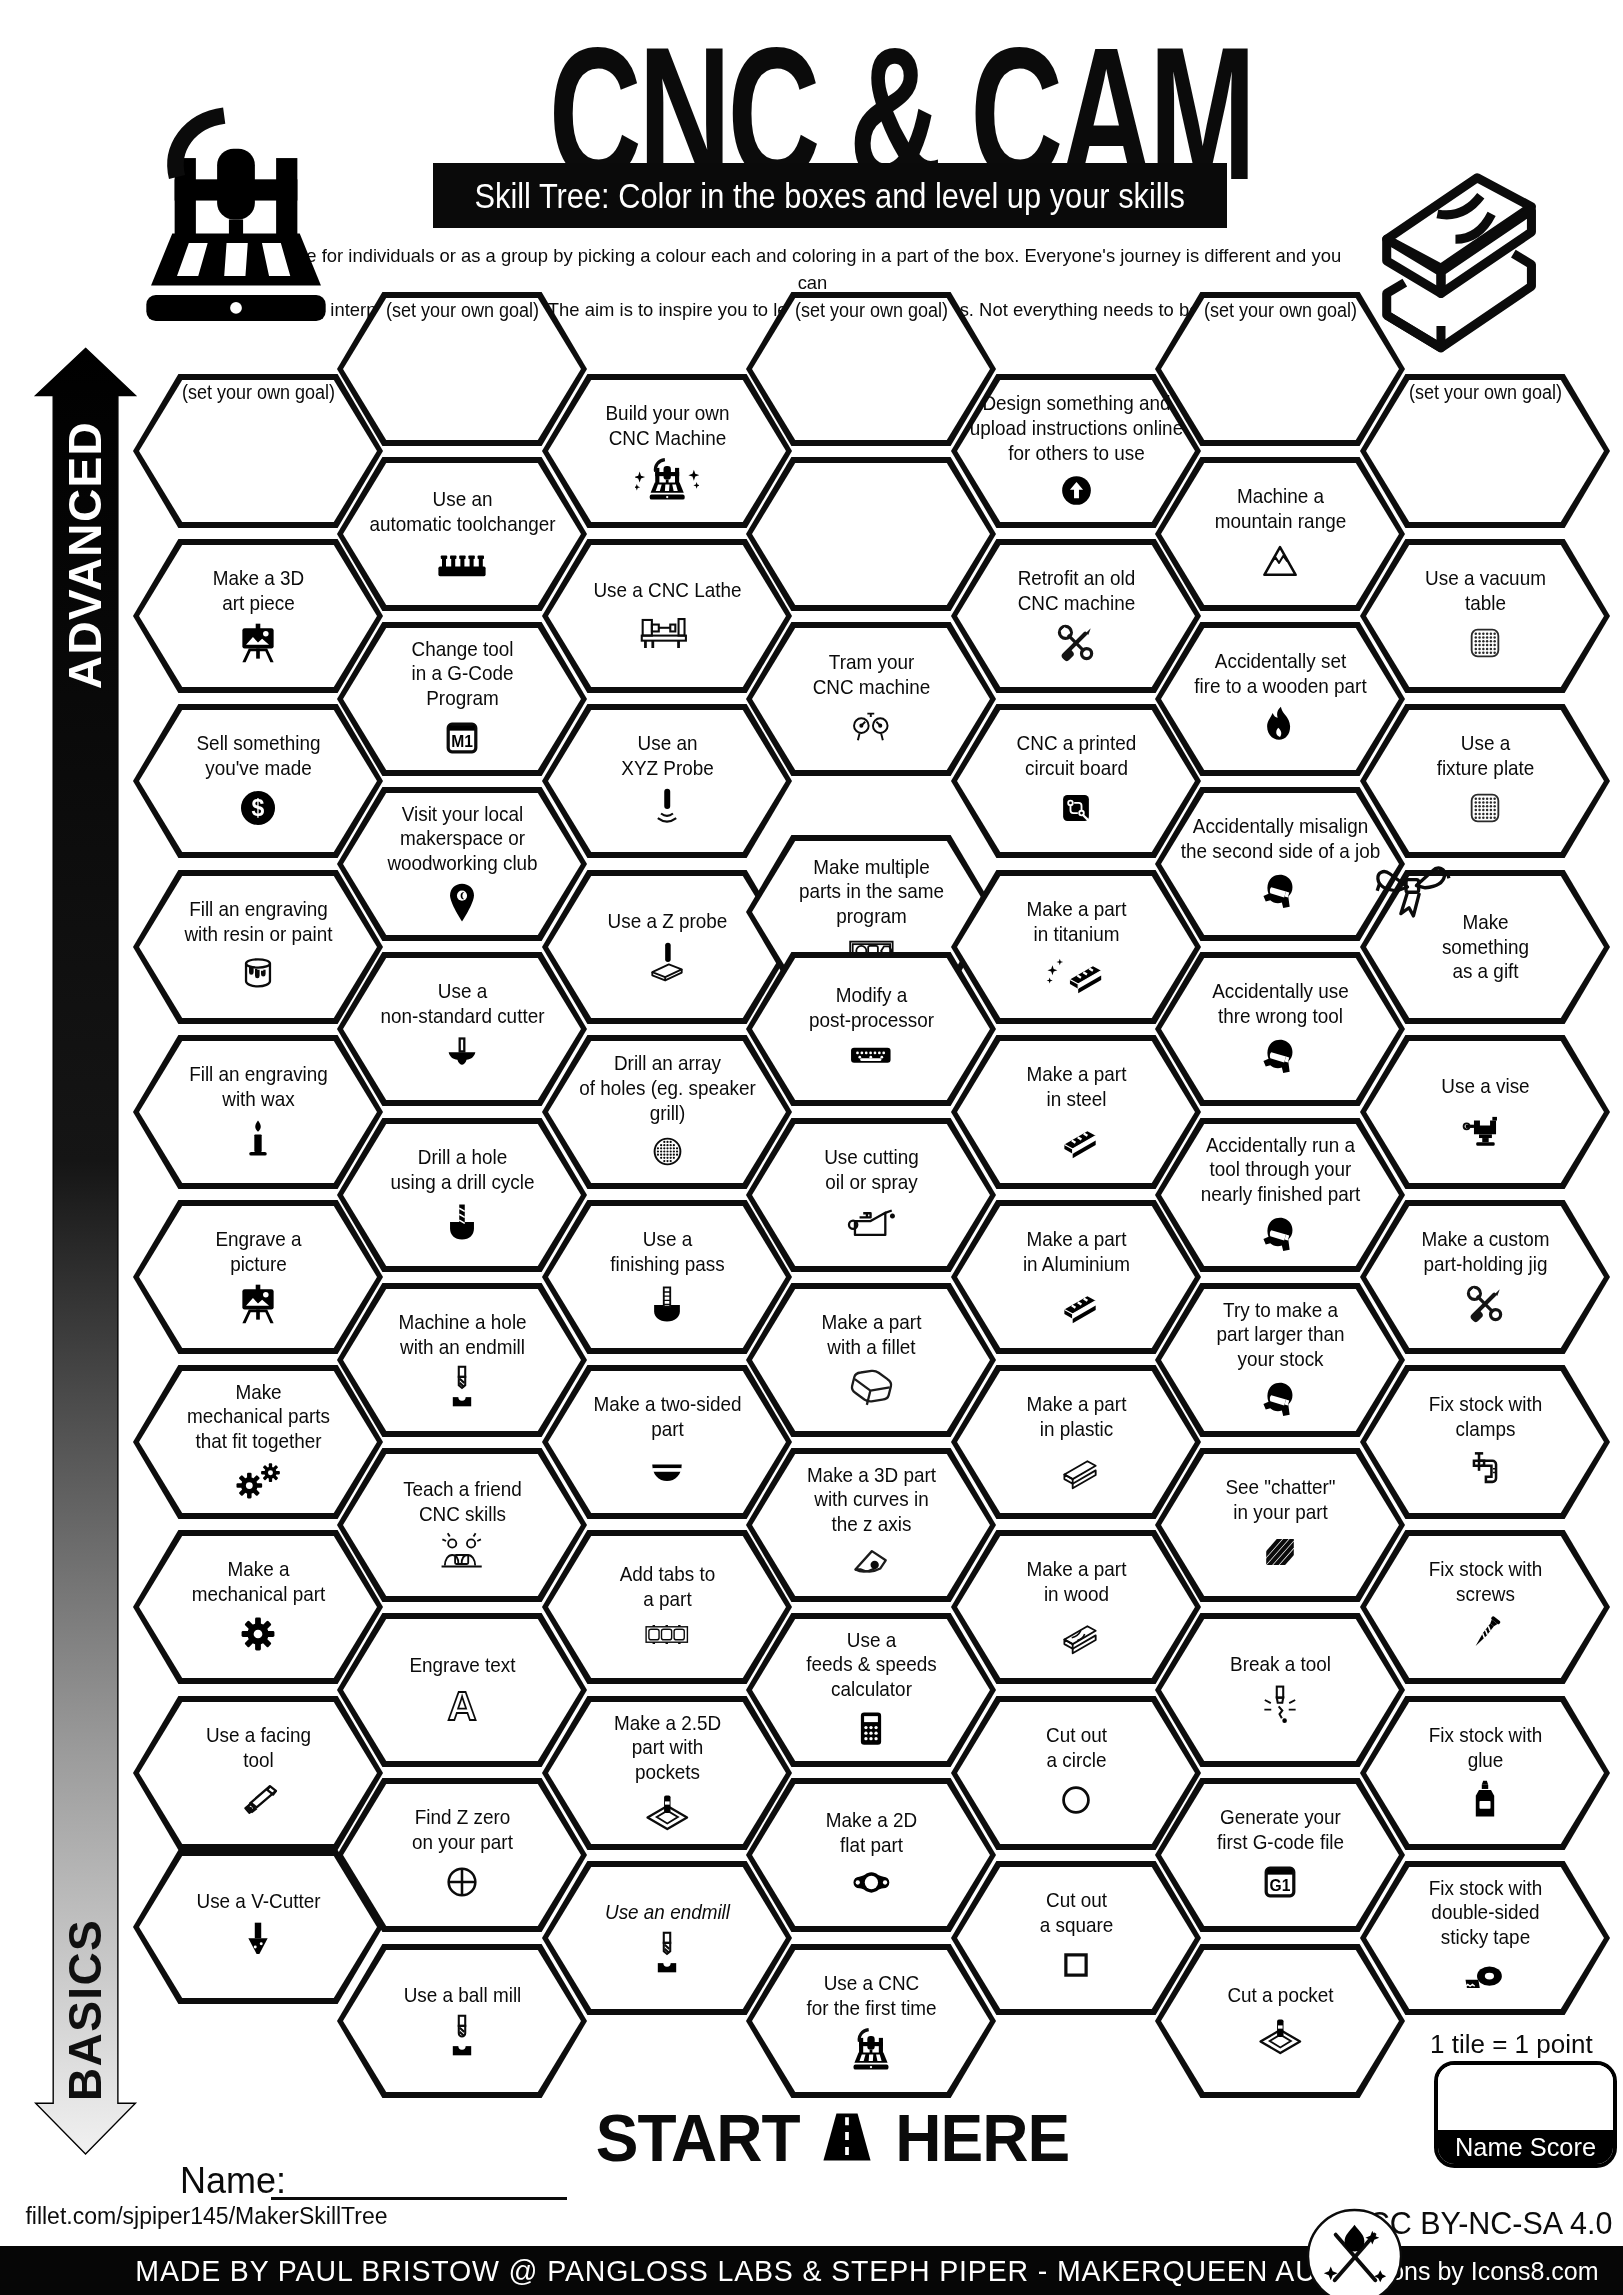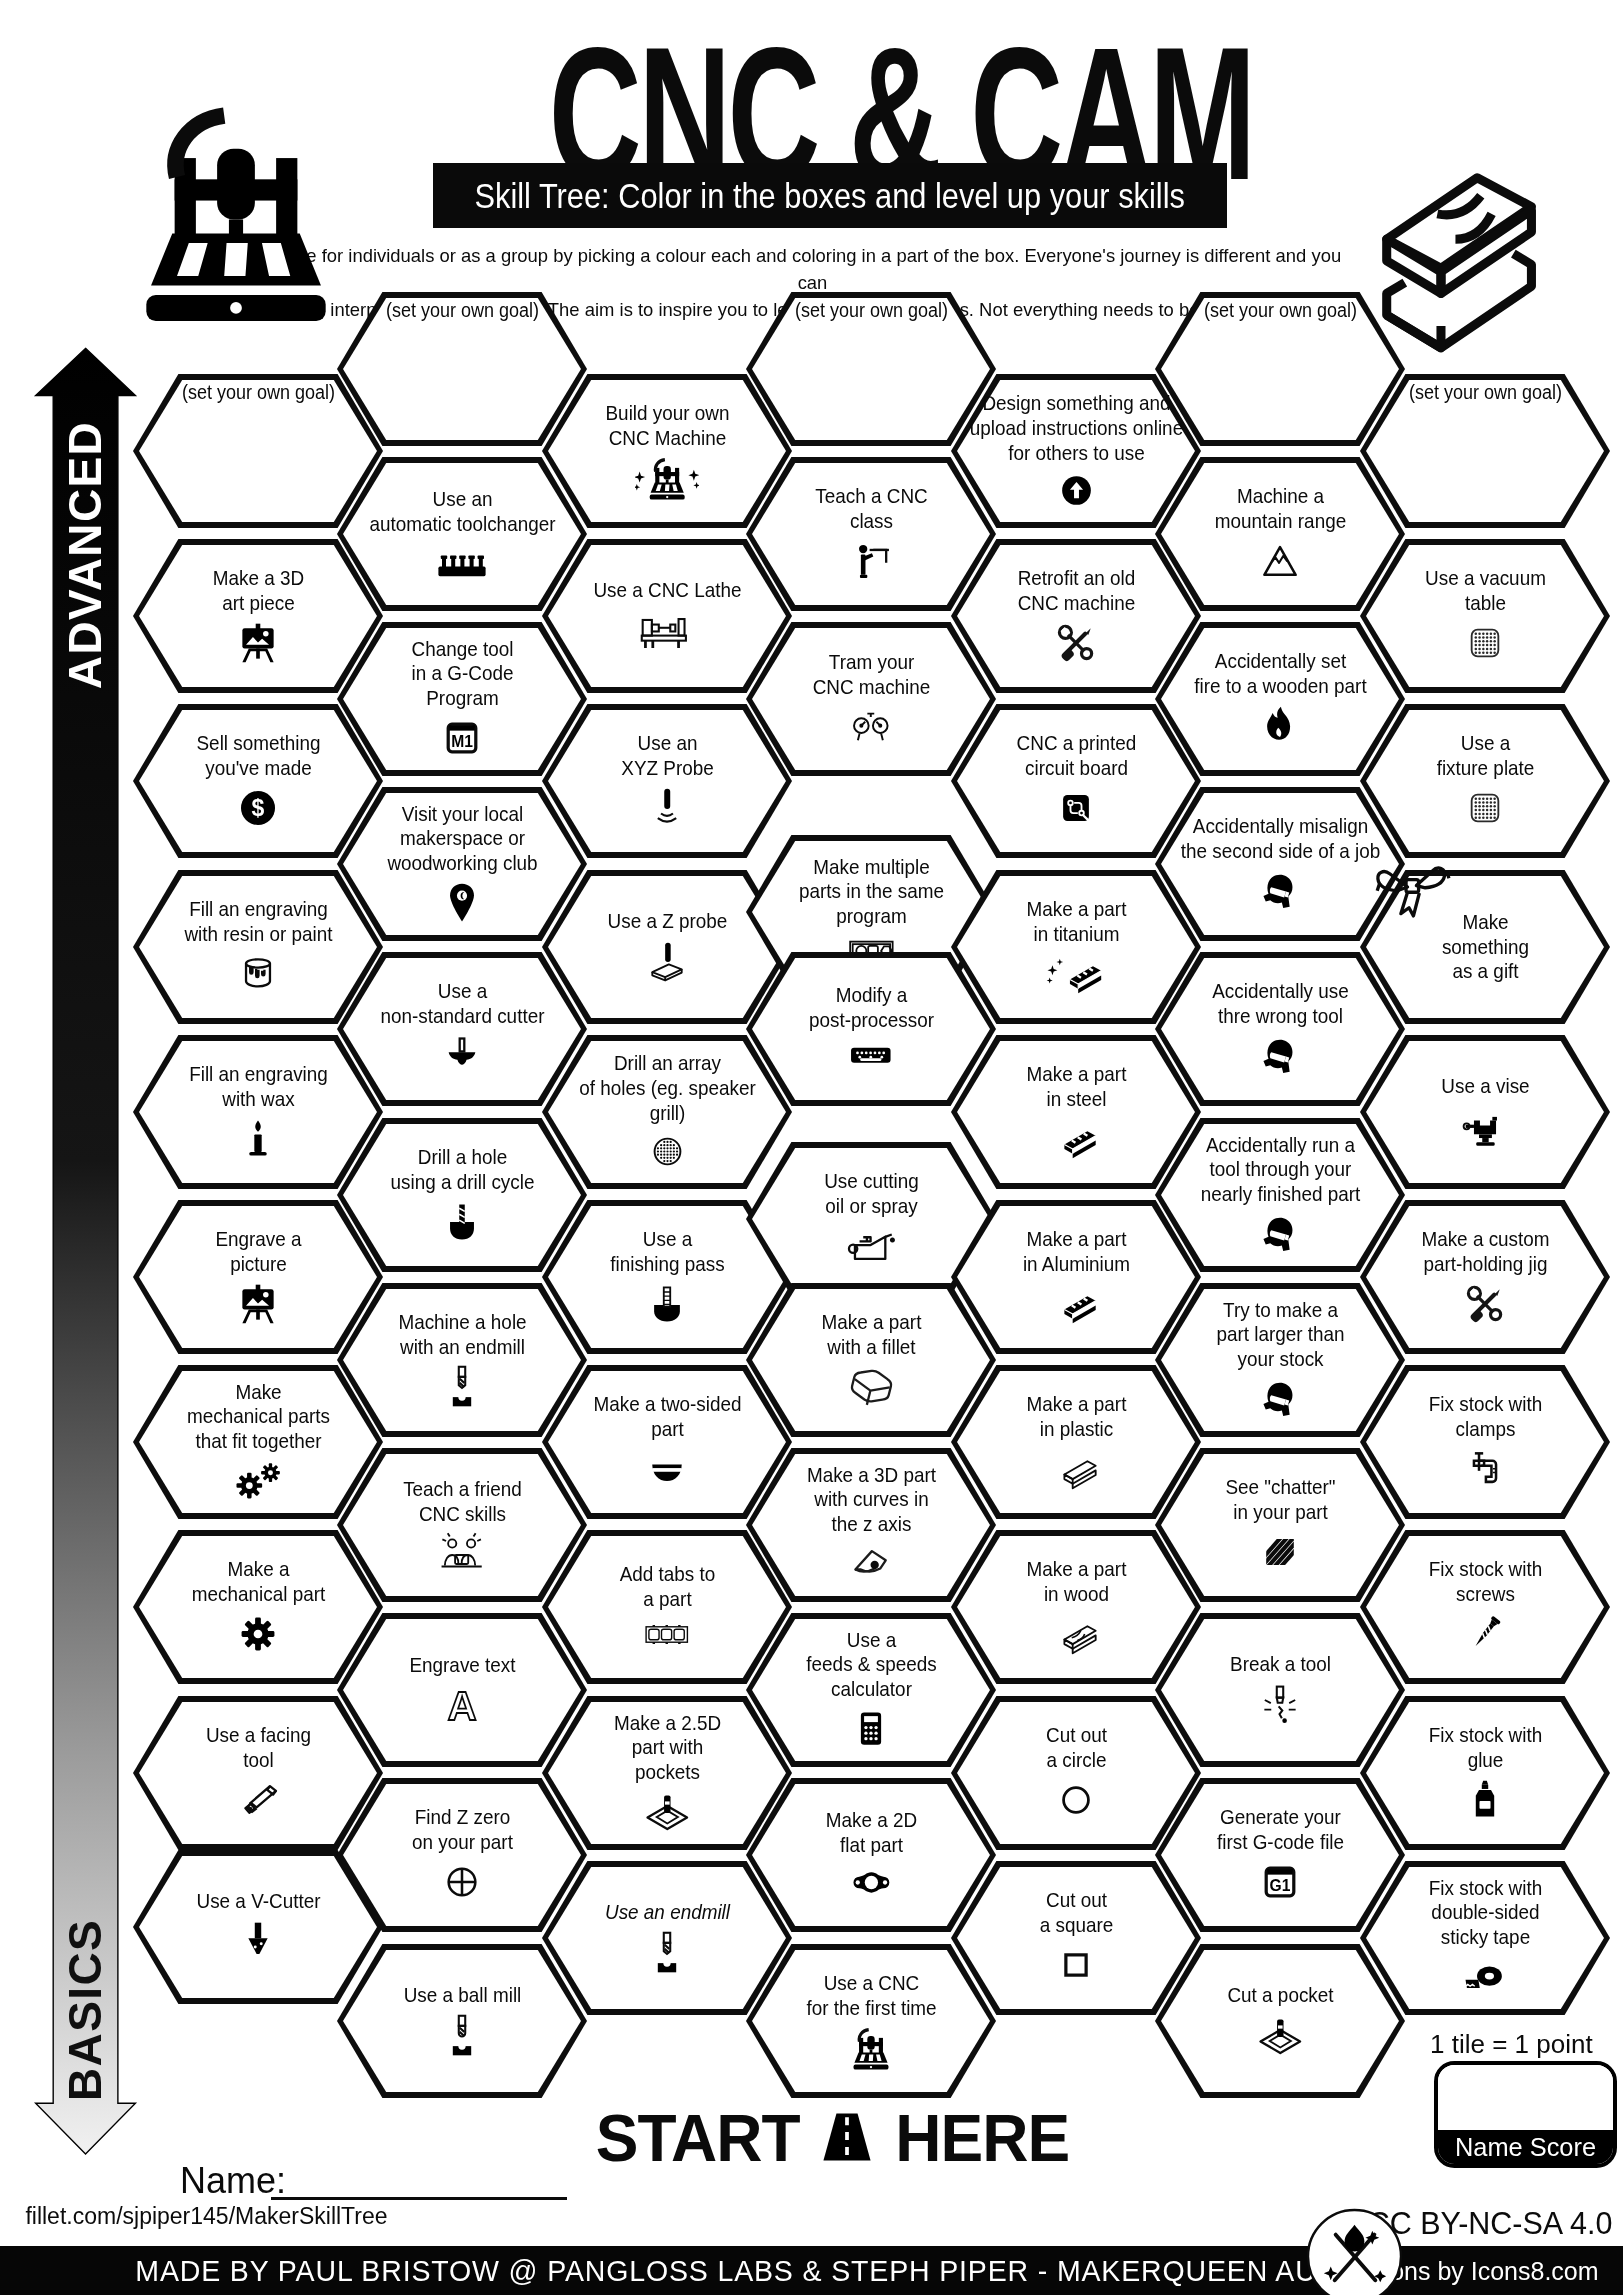--- a/index.html
+++ b/index.html
@@ -665,36 +665,20 @@
     <div class="hex-border" data-name="hex-outline"></div>
     <div class="hex-inner" data-name="hex-fill-area"></div>
     <div class="hex-content" data-name="hex-content">
       <div class="hex-label" data-name="hex-label">(set your own goal)</div>
 
     </div>
   </div>
     <div class="hex" data-name="hex-tile" style="left: 746px; top: 457px;">
     <div class="hex-border" data-name="hex-outline"></div>
     <div class="hex-inner" data-name="hex-fill-area"></div>
-    <div class="hex-content" data-name="hex-content">
-      <div class="hex-label" data-name="hex-label">Teach a CNC
-class</div>
-      <div class="hex-icon" data-name="blackboard-icon">
-          <svg viewBox="0 0 100 100">
-            <circle cx="33" cy="24" r="9"></circle>
-            <rect x="28" y="36" width="10" height="44" rx="2"></rect>
-            <path d="M30 42l22-9 3 7-23 11z"></path>
-            <rect x="26" y="80" width="16" height="7" rx="2"></rect>
-            <g fill="none" stroke="#0b0b0b" stroke-width="5">
-              <path d="M55 26h28v28"></path>
-              <path d="M47 26h42"></path>
-            </g>
-          </svg>
-        </div>
-    </div>
   </div>
     <div class="hex" data-name="hex-tile" style="left: 746px; top: 622px;">
     <div class="hex-border" data-name="hex-outline"></div>
     <div class="hex-inner" data-name="hex-fill-area"></div>
     <div class="hex-content" data-name="hex-content">
       <div class="hex-label" data-name="hex-label">Tram your
 CNC machine</div>
       <div class="hex-icon" data-name="gauges-icon">
           <svg viewBox="0 0 120 100" fill="none" stroke="#0b0b0b" stroke-width="4.5">
             <path d="M52 20h16m-8 0v8"></path>
@@ -745,21 +729,21 @@
               <circle cx="94" cy="42" r="3.6"></circle>
               <circle cx="31" cy="53" r="3.6"></circle>
               <circle cx="60" cy="53" r="3.6"></circle>
               <circle cx="89" cy="53" r="3.6"></circle>
               <rect x="32" y="56" width="56" height="7" rx="3"></rect>
             </g>
           </svg>
         </div>
     </div>
   </div>
-    <div class="hex" data-name="hex-tile" style="left: 746px; top: 1142px;">
+    <div class="hex" data-name="hex-tile" style="left: 746px; top: 1118px;">
     <div class="hex-border" data-name="hex-outline"></div>
     <div class="hex-inner" data-name="hex-fill-area"></div>
     <div class="hex-content" data-name="hex-content">
       <div class="hex-label" data-name="hex-label">Use cutting
 oil or spray</div>
       <div class="hex-icon" data-name="oil-can-icon">
           <svg viewBox="0 0 120 100" fill="none" stroke="#0b0b0b" stroke-width="5" stroke-linejoin="round">
             <path d="M36 40h24v-9H44m8 0v9"></path>
             <path d="M26 48h34l32-18v48H26z"></path>
             <circle cx="22" cy="56" r="9"></circle>

